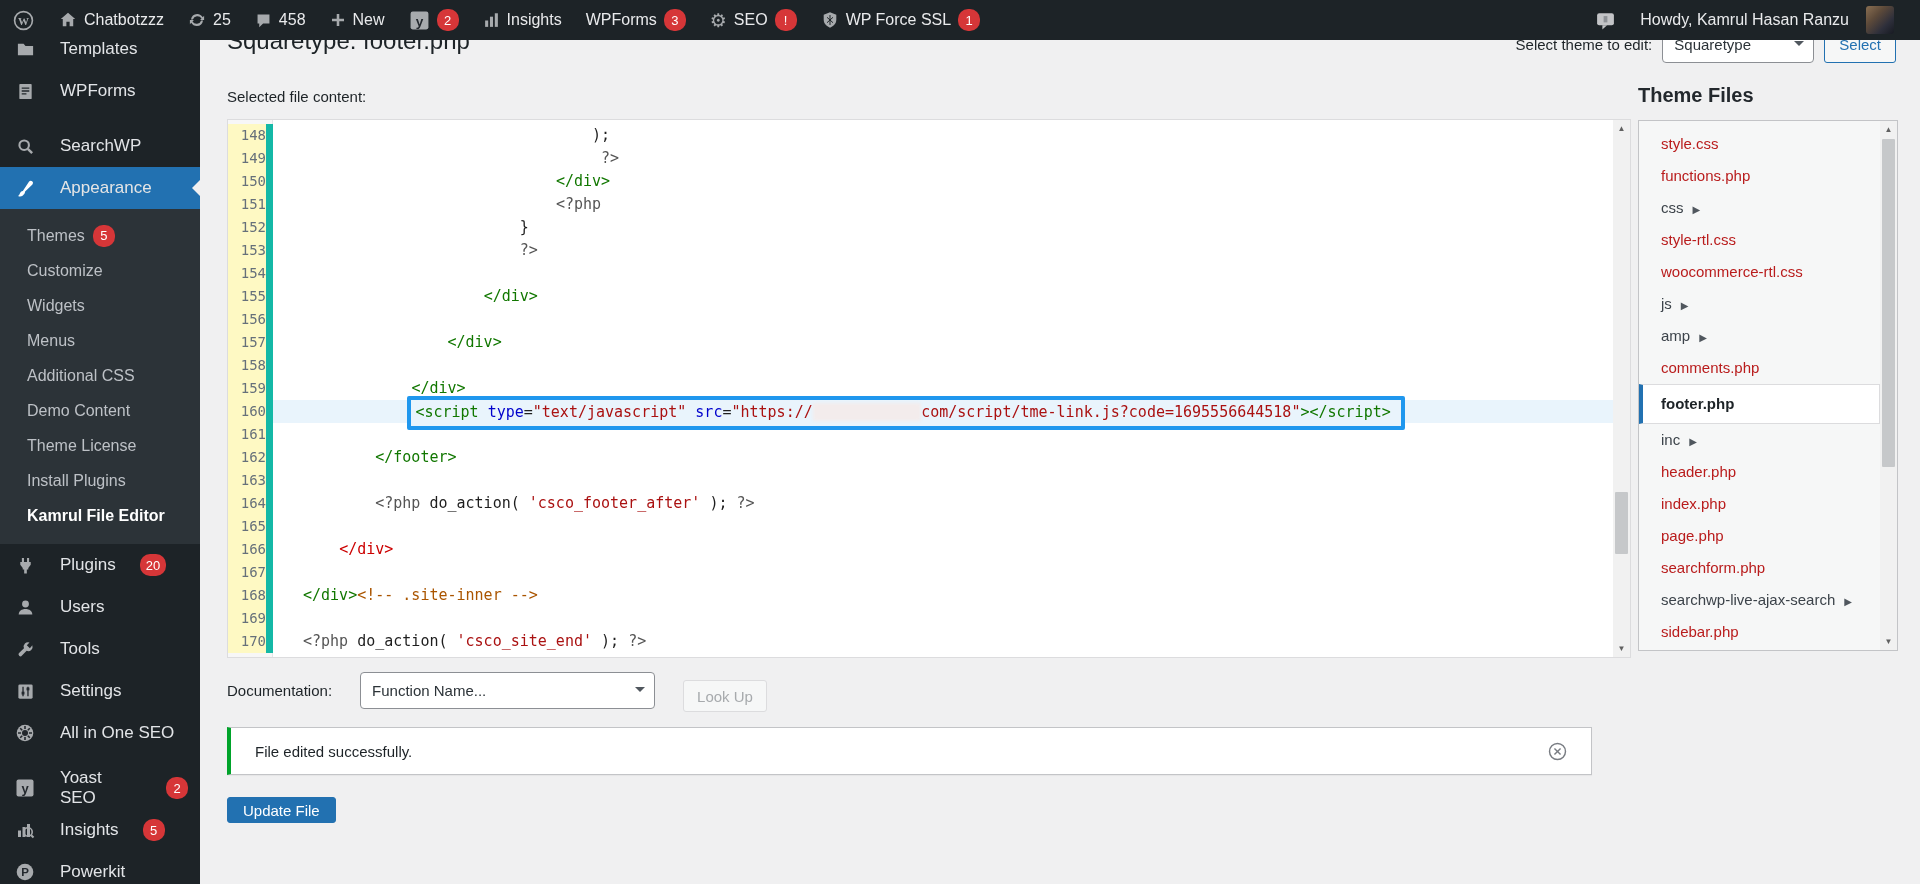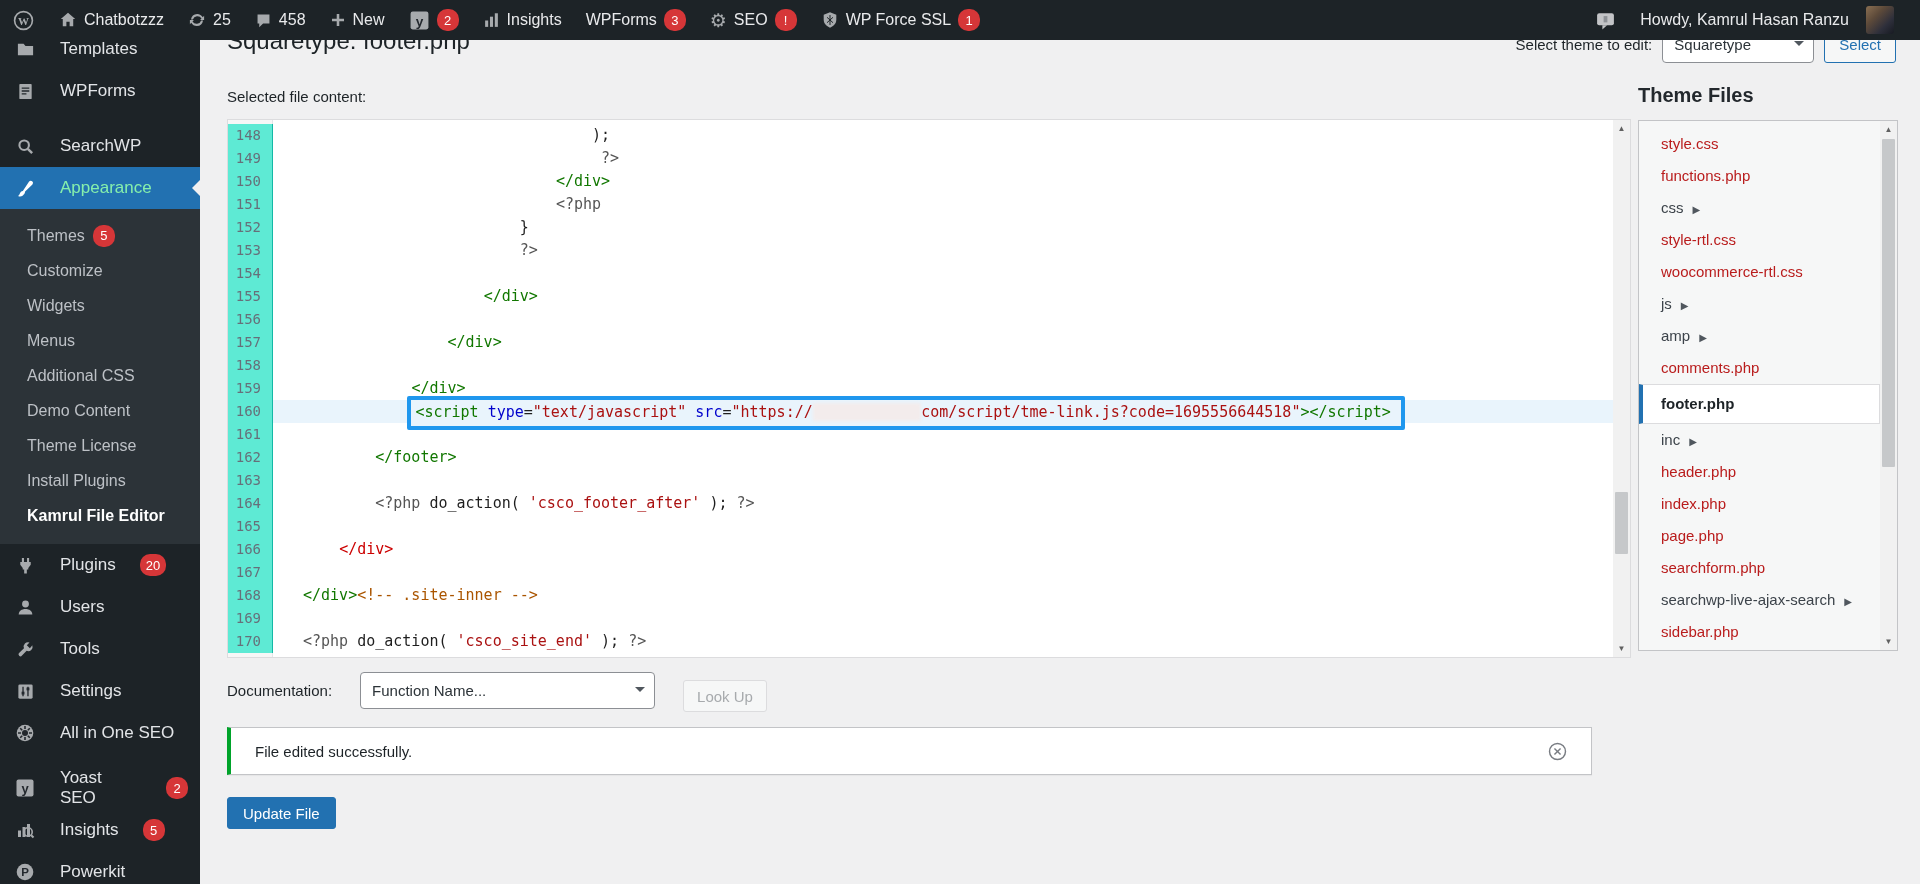--- a/index.html
+++ b/index.html
@@ -19,21 +19,21 @@
   .avatar { width:28px; height:28px; border-radius:3px; margin-left:10px;
     background:linear-gradient(135deg,#8a6f52 0%,#5d4a3a 35%,#2e2f3b 70%,#171a22 100%); }
 
   
   .sidebar { position:fixed; top:0; left:0; width:200px; height:884px; background:#1d2327;
     padding-top:40px; z-index:500; overflow:hidden; }
   #menu { margin-top:-12px; }
   .mi { display:flex; align-items:center; gap:24px; height:42px; padding:0 12px 0 14px;
     color:#e2e4e7; font-size:17px; cursor:pointer; position:relative; }
   .mi .micon { width:22px; display:flex; justify-content:center; align-items:center; color:#a7aaad; }
-  .mi.active { background:#2271b1; color:#86efac; }
+  .mi.active { background:#2271b1; color:#e5e5e5; }
   .mi.active::after { content:""; position:absolute; right:-1px; top:50%; margin-top:-9px;
     border:9px solid transparent; border-right-color:#f0f0f1; }
   .mgap { height:13px; }
   .submenu { background:#2c3338; padding:9px 0 11px; }
   .smi { display:block; height:35px; line-height:35px; padding-left:27px; font-size:16px;
     color:#bdc1c6; cursor:pointer; }
   .smi .badge { margin-left:8px; vertical-align:1px; }
   .smi.current { color:#fff; font-weight:bold; }
 
   
@@ -54,22 +54,22 @@
   .cols { display:flex; margin-top:10px; }
   .leftcol { width:1404px; }
   .rightcol { width:260px; margin-left:7px; }
   h2.tfh { font-size:20px; font-weight:600; color:#23282d; line-height:26px; margin-bottom:12px; }
 
   
   .editor { position:relative; width:1404px; height:539px; background:#fff;
     border:1px solid #dcdcde; overflow:hidden; }
   .ed-lines { position:absolute; top:4px; left:0; right:17px; }
   .cl { display:flex; height:23px; }
-  .ln { width:45px; flex:0 0 45px; text-align:right; padding-right:11px; color:#66707a;
-    background:#5eead4; border-right:1px solid #14b8a6;
+  .ln { width:45px; flex:0 0 45px; text-align:right; padding-right:0; color:#66707a;
+    background:#fef9c3; border-right:7px solid #14b8a6;
     font:14px/23px "DejaVu Sans Mono", monospace; }
   .ct { flex:1; white-space:pre; font:15px/23px "DejaVu Sans Mono", monospace;
     padding-left:30px; color:#1e1e1e; }
   .ct.hl-row { background:#e9f4fc; }
   .gutterfill { position:absolute; left:0; top:0; bottom:0; width:45px; background:#f7f7f7;
     border-right:1px solid #e3e5e8; }
   .c-plain { color:#1e1e1e; } .c-meta { color:#555555; } .c-tag { color:#117700; }
   .c-tagred { color:#cc0000; } .c-attr { color:#0000cc; } .c-str { color:#aa1111; }
   .c-comment { color:#aa5500; }
   .c-blur { background:#f3ecec; border-radius:2px; filter:blur(1.5px); }
@@ -102,21 +102,21 @@
     height:32px; padding:0 13px; font-size:15px; font-family:inherit;margin-top:12px; }
 
   
   .notice { margin-top:15px; width:1365px; height:48px; background:#fff;
     border:1px solid #c3c4c7; border-left:4px solid #00a32a;
     box-shadow:0 1px 1px rgba(0,0,0,.04); display:flex; align-items:center; padding:0 24px; }
   .notice .ntext { font-size:15px; color:#1d2327; }
   .dismiss { margin-left:auto; cursor:pointer; display:flex; color:#787c82; }
 
   .btn-primary { margin-top:22px; background:#2271b1; border:1px solid #2271b1; color:#fff;
-    border-radius:3px; height:32px; padding:0 15px; font-size:15px; cursor:pointer; font-family:inherit; }
+    border-radius:3px; height:26px; padding:0 15px; font-size:15px; cursor:pointer; font-family:inherit; }
 </style>
 </head>
 <body>
 
 <div class="adminbar">
   <div class="ab-left">
     <div class="ab-item">
       <span class="abicon">
         <svg width="23" height="23" viewBox="0 0 24 24">
             <circle cx="12" cy="12" r="9.3" fill="none" stroke="#a7aaad" stroke-width="1.7"></circle>

